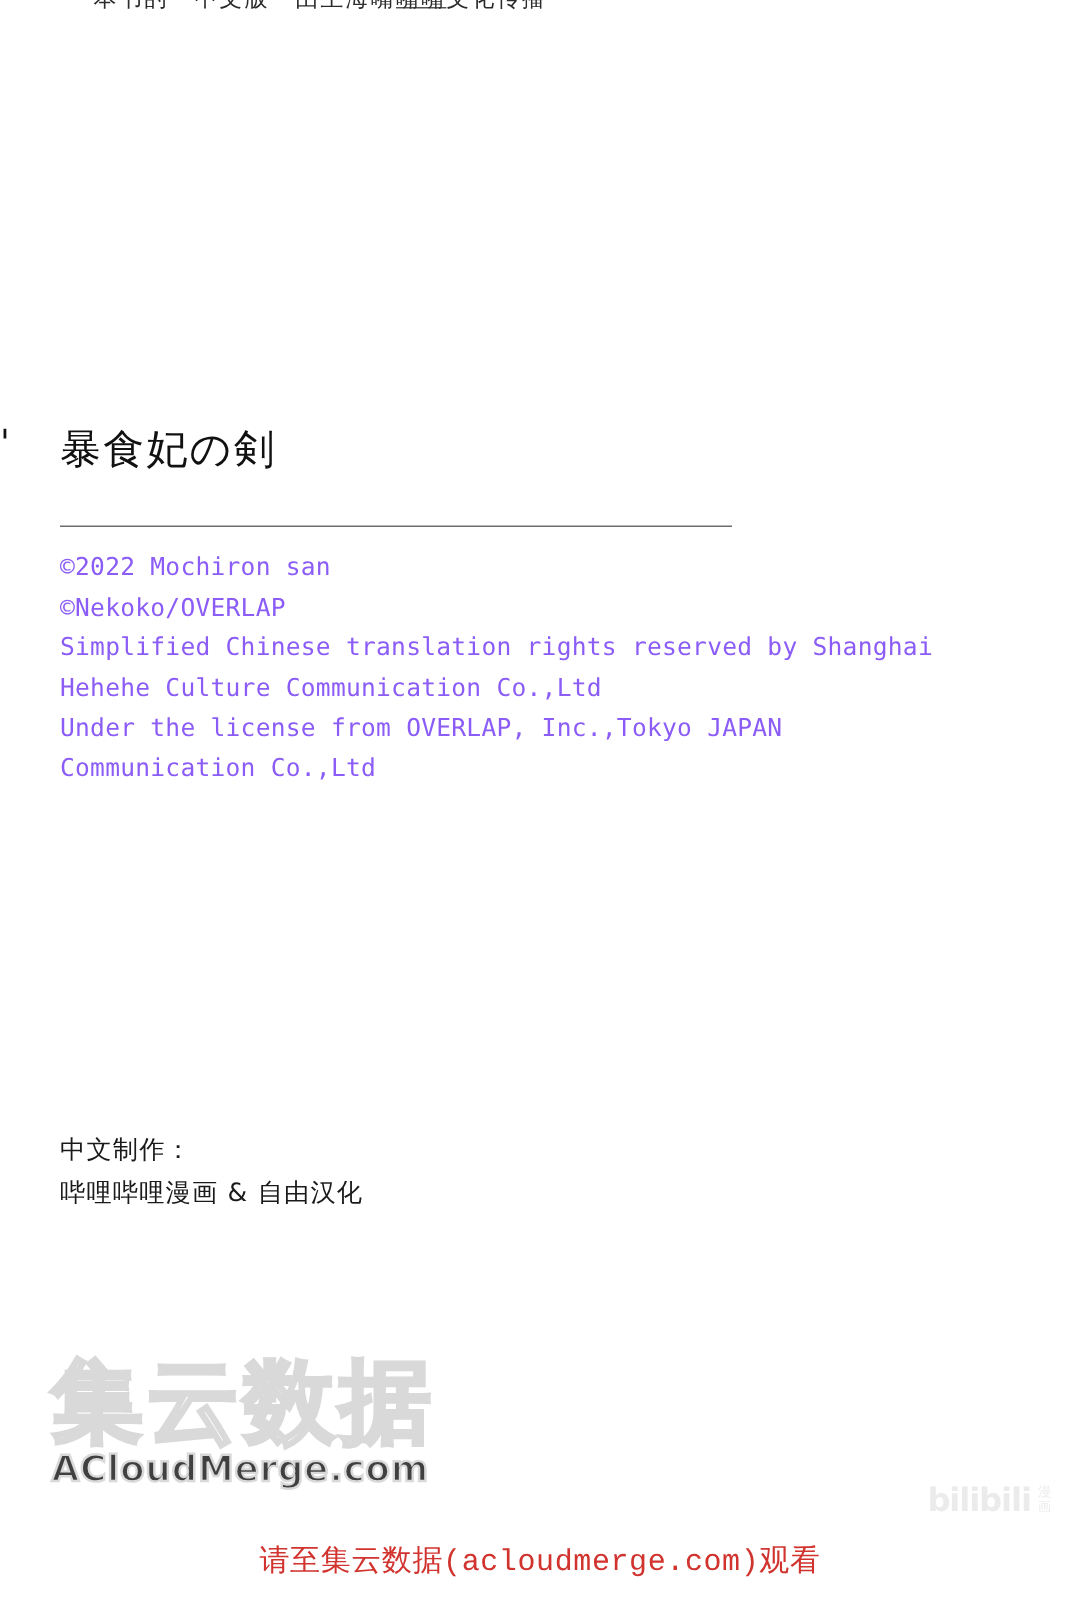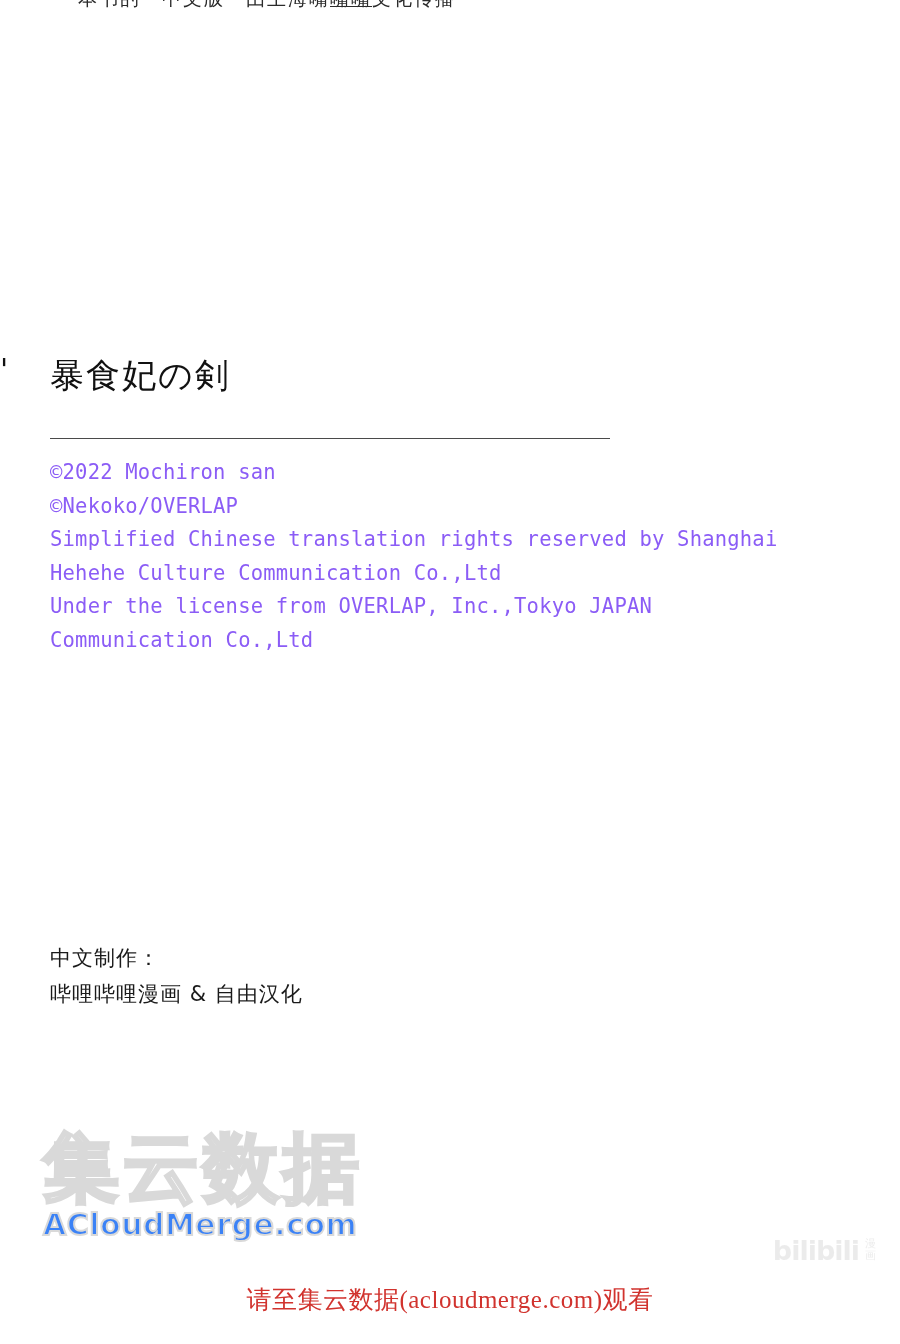--- a/index.html
+++ b/index.html
@@ -118,21 +118,21 @@
     color: #ffffff;
     -webkit-text-stroke: 3px #d9d9d9;
     line-height: 86px;
     white-space: nowrap;
   }
   .wm-en {
     font-family: "DejaVu Sans", sans-serif;
     font-size: 30px;
     font-weight: bold;
     letter-spacing: 0.5px;
-    color: #3b82f6;
+    color: #404040;
     -webkit-text-stroke: 2px #d9d9d9;
     margin-top: -4px;
     white-space: nowrap;
   }
 
   
   .bili {
     position: absolute;
     right: 24px;
     bottom: 78px;
@@ -157,21 +157,21 @@
     padding-bottom: 4px;
   }
 
   
   .notice {
     position: absolute;
     left: 0;
     right: 0;
     bottom: 28px;
     text-align: center;
-    font-family: Liberation Serif, serif;
+    font-family: Liberation Mono, monospace;
     font-size: 25px;
     color: #d1332e;
     letter-spacing: 0.5px;
   }
 </style>
 </head>
 <body>
 
 <div class="page">
 

